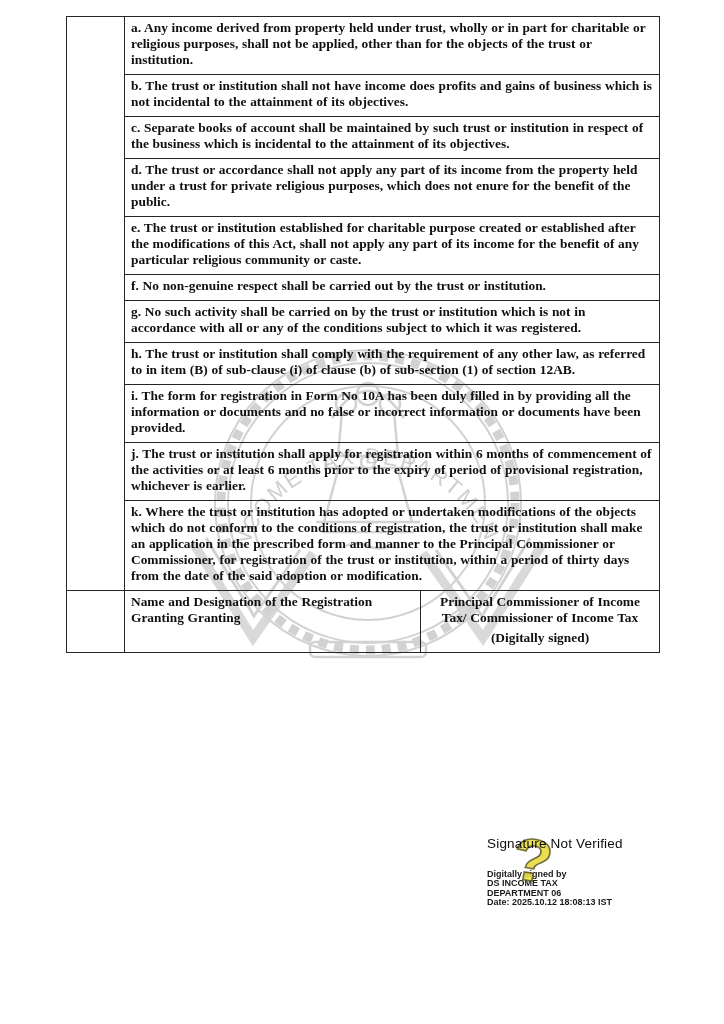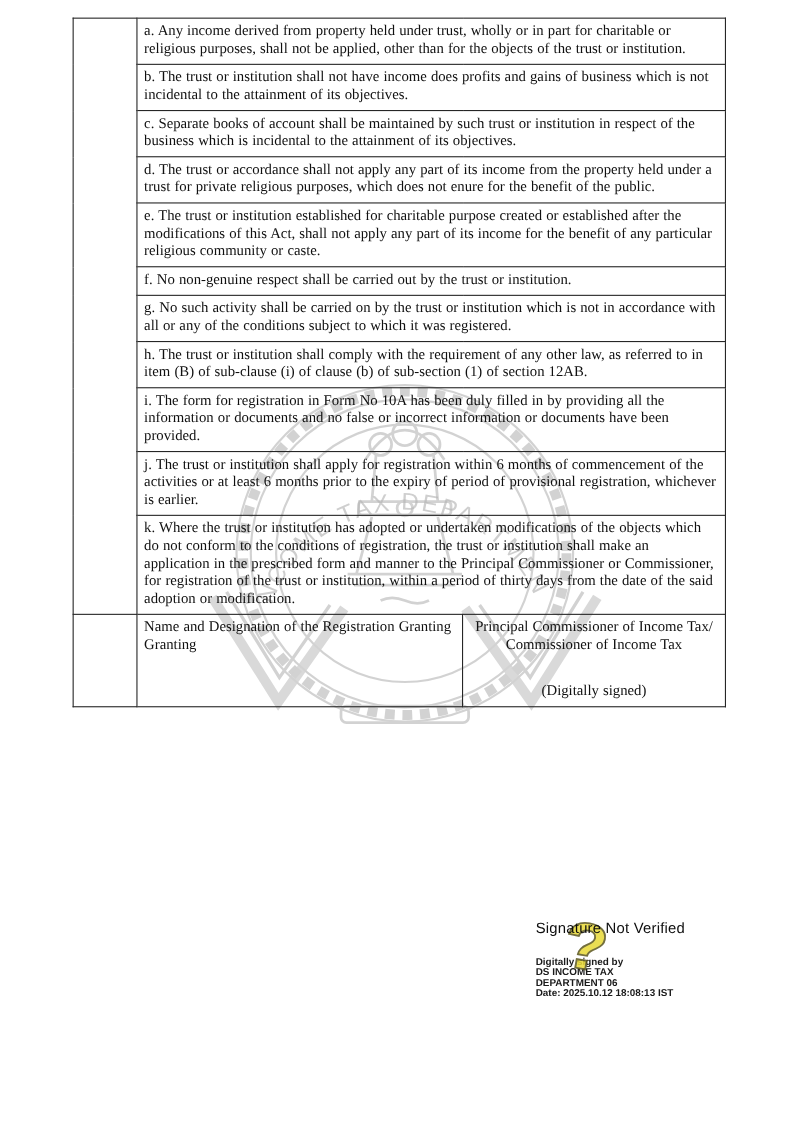--- a/index.html
+++ b/index.html
@@ -12,33 +12,34 @@
     color:#111111;
   }
   
   .wm{position:absolute;left:158px;top:298px;z-index:0;}
   
   table.cert{
     position:absolute;left:66px;top:16px;z-index:1;
     width:593px;
     border-collapse:collapse;table-layout:fixed;
     background:transparent;
+    font-weight:bold;
   }
   table.cert td{
     border:1.5px solid #262626;
     vertical-align:top;
     padding:3px 6px 6px 6px;
     font-size:13.4px;
     line-height:16px;
     color:#101010;
     word-spacing:0.4px;
   }
   td.blankcol{padding:0;}
   td.authcell{padding-right:16px;text-align:center;}
-  .auth-signed{margin-top:26px;}
+  .auth-signed{margin-top:4px;}
   
   .sig{
     position:absolute;left:487px;top:836px;z-index:2;
     font-family:"Liberation Sans", sans-serif;
     width:210px;
   }
   .sig-title{
     position:relative;z-index:3;
     font-size:13.5px;color:#0d0d0d;letter-spacing:0.2px;
   }

